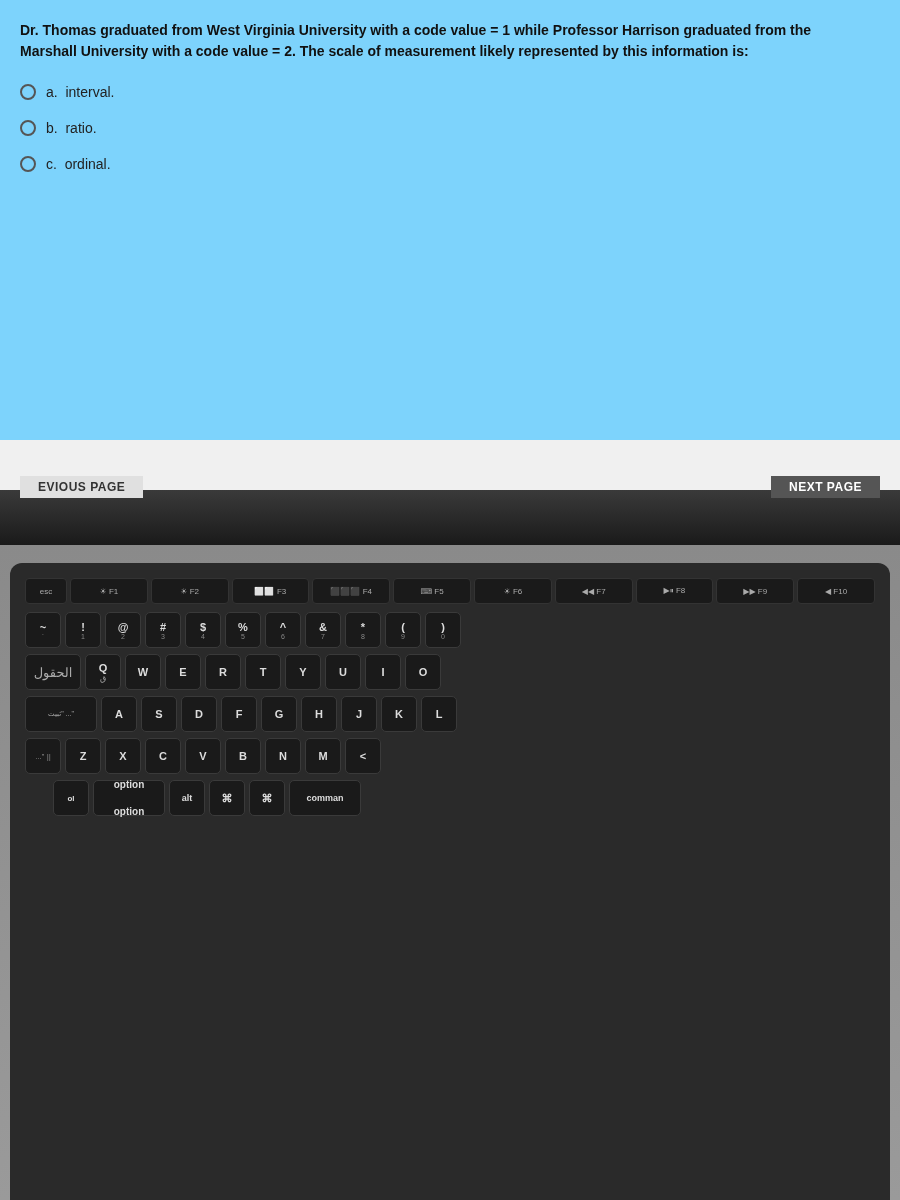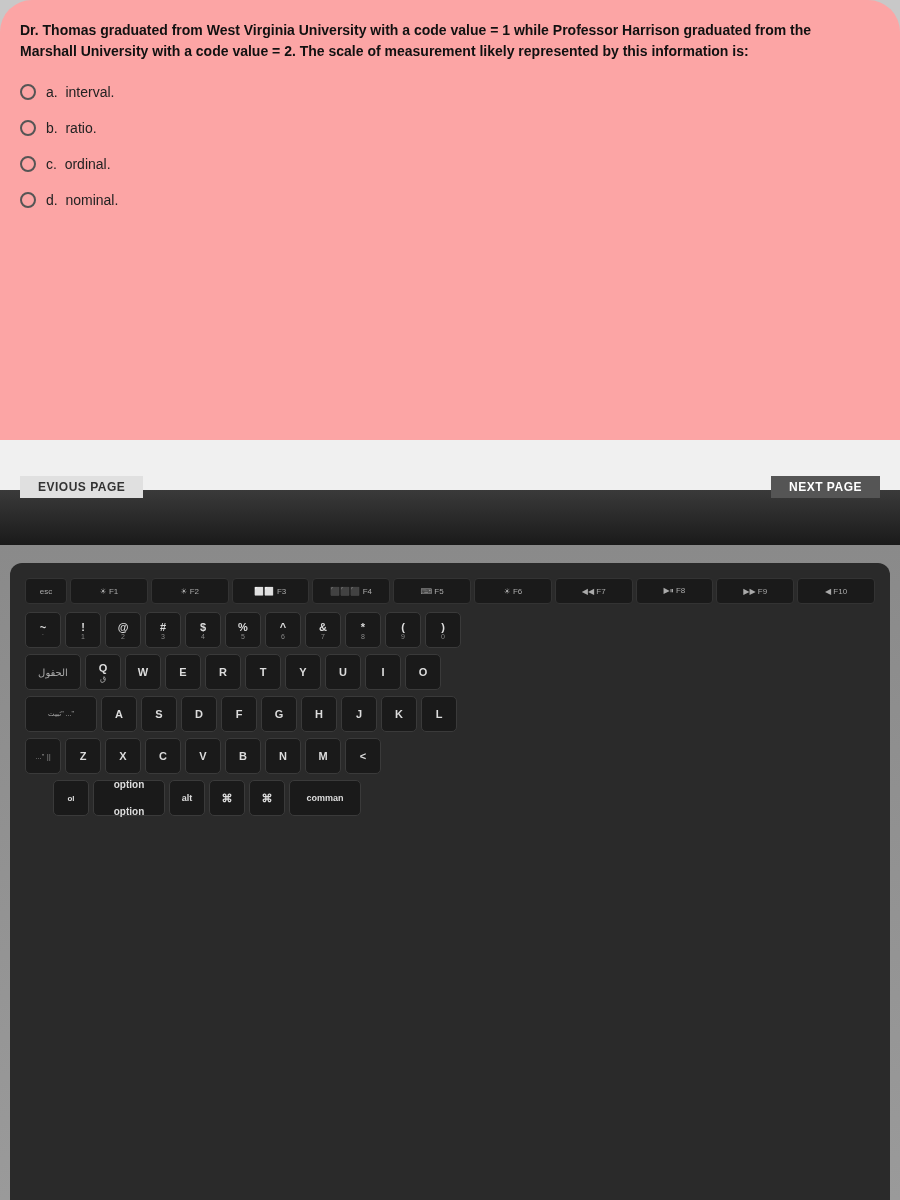--- a/index.html
+++ b/index.html
@@ -6,26 +6,25 @@
     body {
       width: 900px;
       height: 1200px;
       overflow: hidden;
       font-family: Arial, sans-serif;
       background: #c8c8c8;
     }
 
     
     .quiz-area {
-      background: #fca5a5;
+      background: #7dd3fc;
       width: 100%;
       height: 490px;
       padding: 20px 30px 0 20px;
       position: relative;
-      border-radius: 32px;
     }
 
     .question-text {
       font-size: 14px;
       font-weight: bold;
       line-height: 1.5;
       color: #111;
       margin-bottom: 22px;
       max-width: 860px;
     }
@@ -192,24 +191,20 @@
   <div class="option-row">
     <div class="radio-circle"></div>
     <span class="option-label">b.&nbsp;&nbsp;ratio.</span>
   </div>
 
   <div class="option-row">
     <div class="radio-circle"></div>
     <span class="option-label">c.&nbsp;&nbsp;ordinal.</span>
   </div>
 
-  <div class="option-row">
-    <div class="radio-circle"></div>
-    <span class="option-label">d.&nbsp;&nbsp;nominal.</span>
-  </div>
 
   <div class="nav-bar">
     <button class="nav-btn">EVIOUS PAGE</button>
     <button class="nav-btn next">NEXT PAGE</button>
   </div>
 </div>
 
 <div class="dark-bar"></div>
 
 <div class="keyboard-section">
@@ -271,21 +266,21 @@
           <span class="sub-char">9</span>
       </div>
       <div class="key">
         <span class="main-char">)</span>
           <span class="sub-char">0</span>
       </div>
     </div>
 
     <div class="key-row">
       <div class="key wide">
-        <span class="arabic" style="font-size:10px">الحقول</span>
+        <span class="arabic" style="font-size:13px">الحقول</span>
       </div>
       <div class="key">
         <span class="main-char">Q</span>
           <span class="arabic">ق</span>
       </div>
       <div class="key">
         <span class="main-char">W</span>
       </div>
       <div class="key">
         <span class="main-char">E</span>

